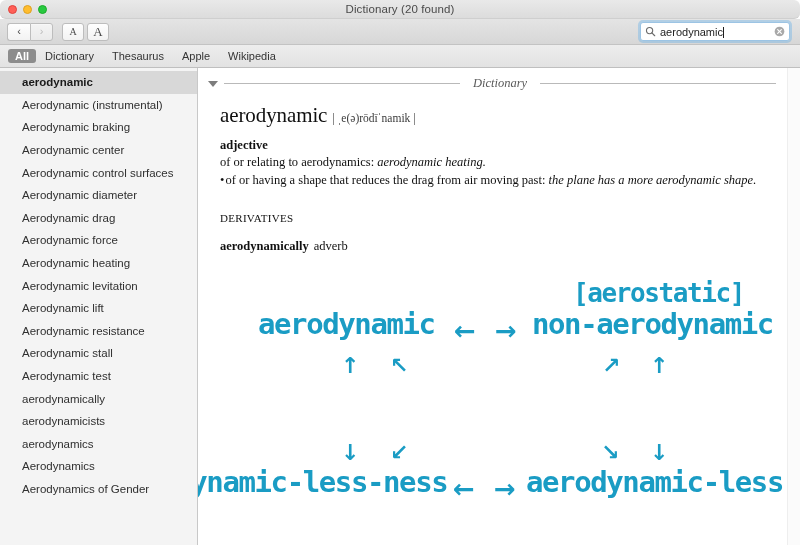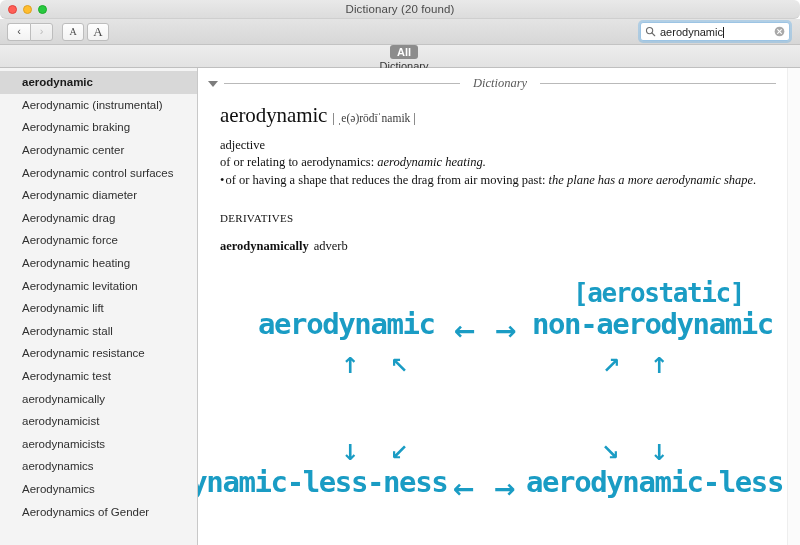--- a/index.html
+++ b/index.html
@@ -127,21 +127,20 @@
 
   
   .tabbar {
     height: 23px;
     background: linear-gradient(to bottom, #ededed 0%, #e2e2e2 100%);
     border-bottom: 1px solid #bfbfbf;
     display: flex;
     align-items: center;
     padding-left: 8px;
     gap: 0px;
-    flex-direction: column;
   }
   .tab {
     font-size: 11px;
     color: #343434;
     padding: 1px 9px;
     border-radius: 3px;
     cursor: default;
     white-space: nowrap;
   }
   .tab.active {
@@ -241,20 +240,21 @@
   }
   .phonetic {
     font-size: 11.5px;
     color: #3a3a3a;
     margin-left: 5px;
     white-space: nowrap;
   }
   .pos {
     font-size: 12.5px;
     margin-top: 7px;
+    font-weight: bold;
   }
   .sense {
     font-size: 12.5px;
     margin-top: 1px;
   }
   .sense em { font-style: italic; }
   .sense .bull { margin-right: 1px; }
   .deriv-head {
     font-size: 11px;
     letter-spacing: 0.3px;
@@ -352,25 +352,24 @@
       <div class="side-item">Aerodynamic (instrumental)</div>
       <div class="side-item">Aerodynamic braking</div>
       <div class="side-item">Aerodynamic center</div>
       <div class="side-item">Aerodynamic control surfaces</div>
       <div class="side-item">Aerodynamic diameter</div>
       <div class="side-item">Aerodynamic drag</div>
       <div class="side-item">Aerodynamic force</div>
       <div class="side-item">Aerodynamic heating</div>
       <div class="side-item">Aerodynamic levitation</div>
       <div class="side-item">Aerodynamic lift</div>
+      <div class="side-item">Aerodynamic resistance</div>
       <div class="side-item">Aerodynamic stall</div>
-      <div class="side-item">Aerodynamic resistance</div>
       <div class="side-item">Aerodynamic test</div>
       <div class="side-item">aerodynamically</div>
-      <div class="side-item">aerodynamicist</div>
       <div class="side-item">aerodynamicists</div>
       <div class="side-item">aerodynamics</div>
       <div class="side-item">Aerodynamics</div>
       <div class="side-item">Aerodynamics of Gender</div>
     </div>
 
     <div class="content">
 
       <div class="section-head">
         <span class="disclosure"></span>

